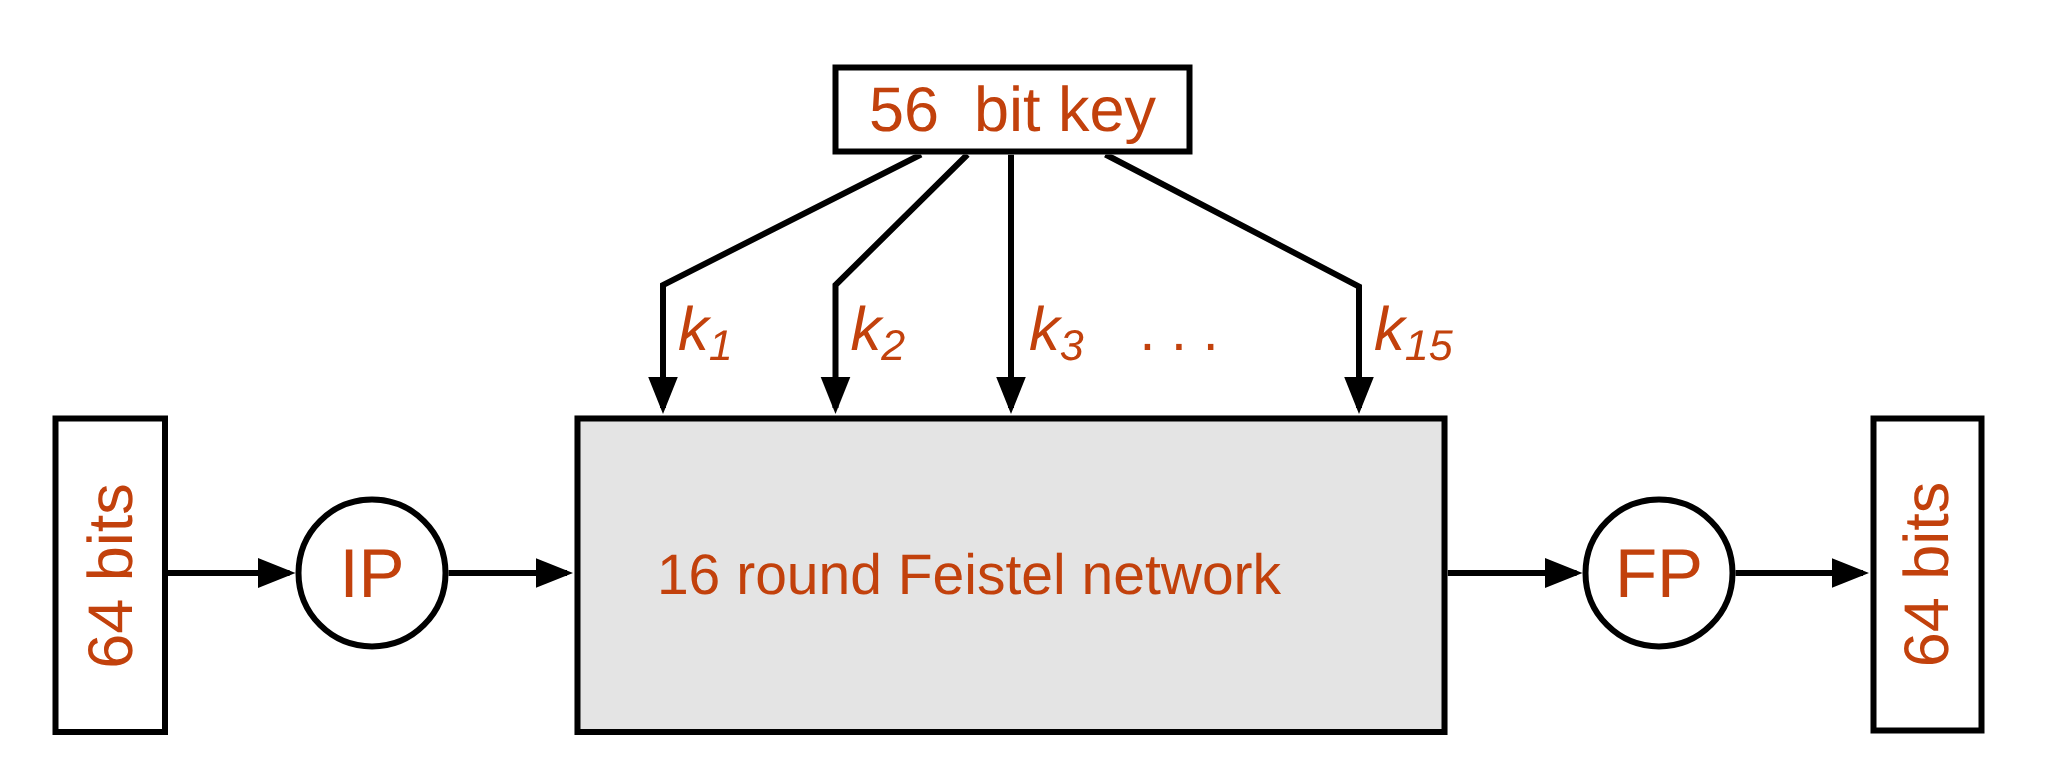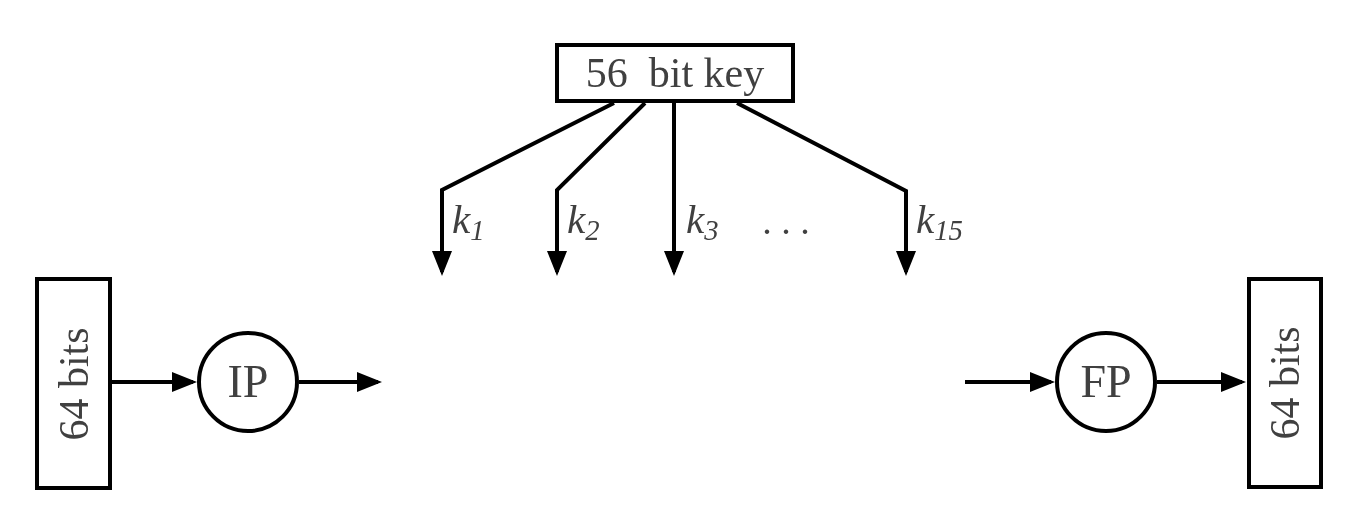--- a/index.html
+++ b/index.html
@@ -1,22 +1,22 @@
 <!DOCTYPE html>
 <html><head>
 <meta charset="utf-8">
 <style>
   html, body { margin: 0; padding: 0; background: #ffffff; }
   #stage {
     position: relative;
     width: 1372px;
     height: 522px;
     background: #ffffff;
-    font-family: Liberation Serif, serif;
-    color: #404040;
+    font-family: Liberation Sans, sans-serif;
+    color: #c2410c;
     overflow: hidden;
   }
   #wires { position: absolute; left: 0; top: 0; }
 
   .box {
     position: absolute;
     box-sizing: border-box;
     border: 4px solid #000000;
     background: #ffffff;
     display: flex;
@@ -112,20 +112,23 @@
   <div class="subkey-label" style="left:916px; top:199px;"><span>k</span><sub>15</sub></div>
 
   <div class="box" style="left:35px; top:277px; width:77px; height:213px;">
     <span class="vlabel">64 bits</span>
   </div>
 
   <div class="circle-node" style="left:197px; top:331px; width:102px; height:102px;">
     <span class="node-label">IP</span>
   </div>
 
+  <div class="box" style="left:383px; top:277px; width:582px; height:213px; background:#e4e4e4; padding-right:56px;">
+    <span class="feistel-label">16 round Feistel network</span>
+  </div>
 
   <div class="circle-node" style="left:1055px; top:331px; width:102px; height:102px;">
     <span class="node-label">FP</span>
   </div>
 
   <div class="box" style="left:1247px; top:277px; width:76px; height:212px;">
     <span class="vlabel">64 bits</span>
   </div>
 
 </div>

